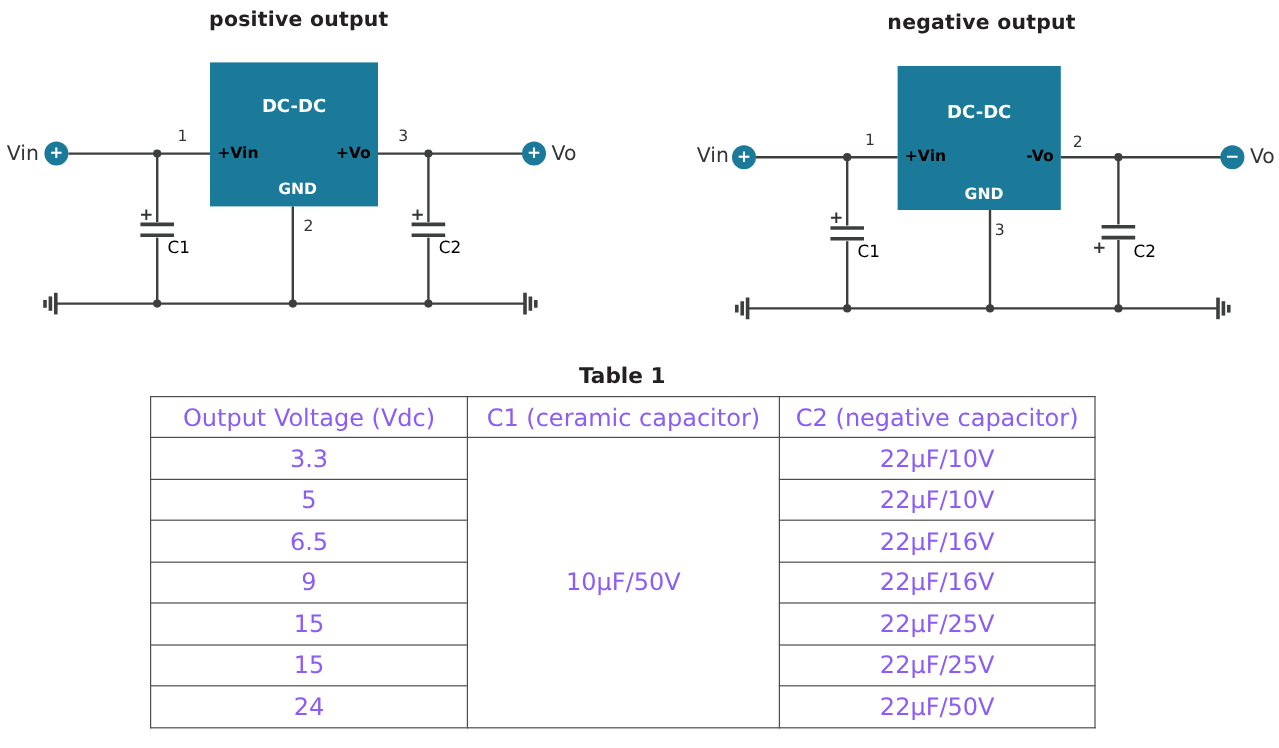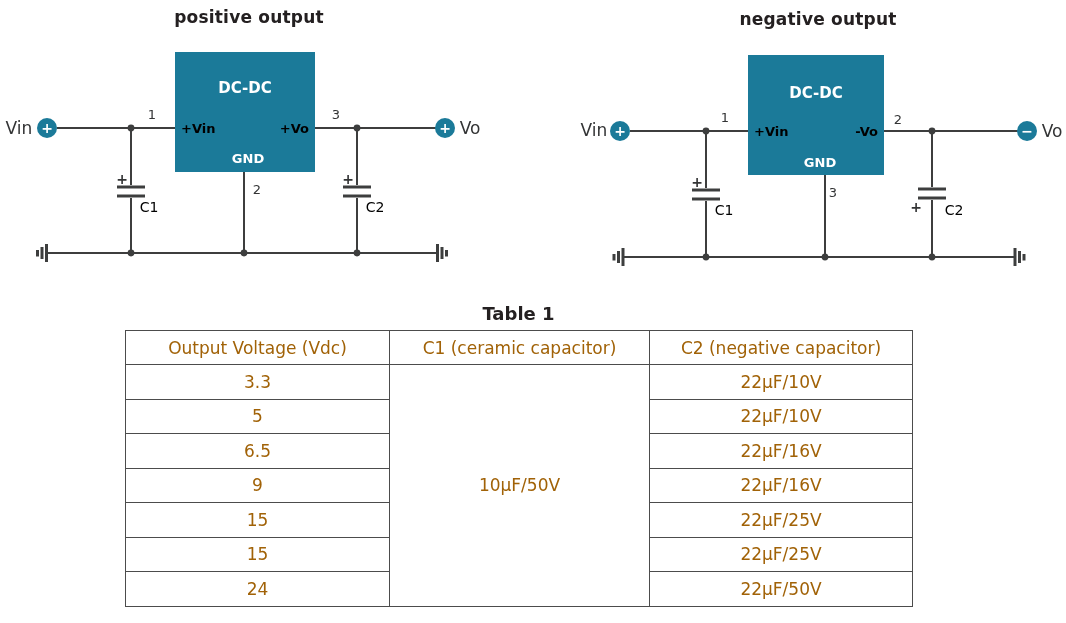--- a/index.html
+++ b/index.html
@@ -33,21 +33,21 @@
   .cap-name{font-size:14px;color:#000000;}
   .term-sign{font-size:14px;font-weight:bold;color:#ffffff;}
 
   .table-area{position:absolute;left:125px;top:303px;width:787px;}
   .table-title{
     text-align:center;font-size:18px;font-weight:bold;color:#242021;
     height:22px;line-height:22px;margin-bottom:5px;
   }
   table.spec{
     border-collapse:collapse;width:787px;table-layout:fixed;
-    font-size:17px;color:#a16207;
+    font-size:20px;color:#8b5cf6;
   }
   table.spec th,table.spec td{
     border:1.5px solid #4c4c4c;text-align:center;vertical-align:middle;
     padding:0;font-weight:normal;
   }
   table.spec th{height:33px;}
   table.spec td{height:33.5px;text-align:center;}
   .col1{width:264px;}.col2{width:260px;}.col3{width:263px;}
 </style>
 </head>

